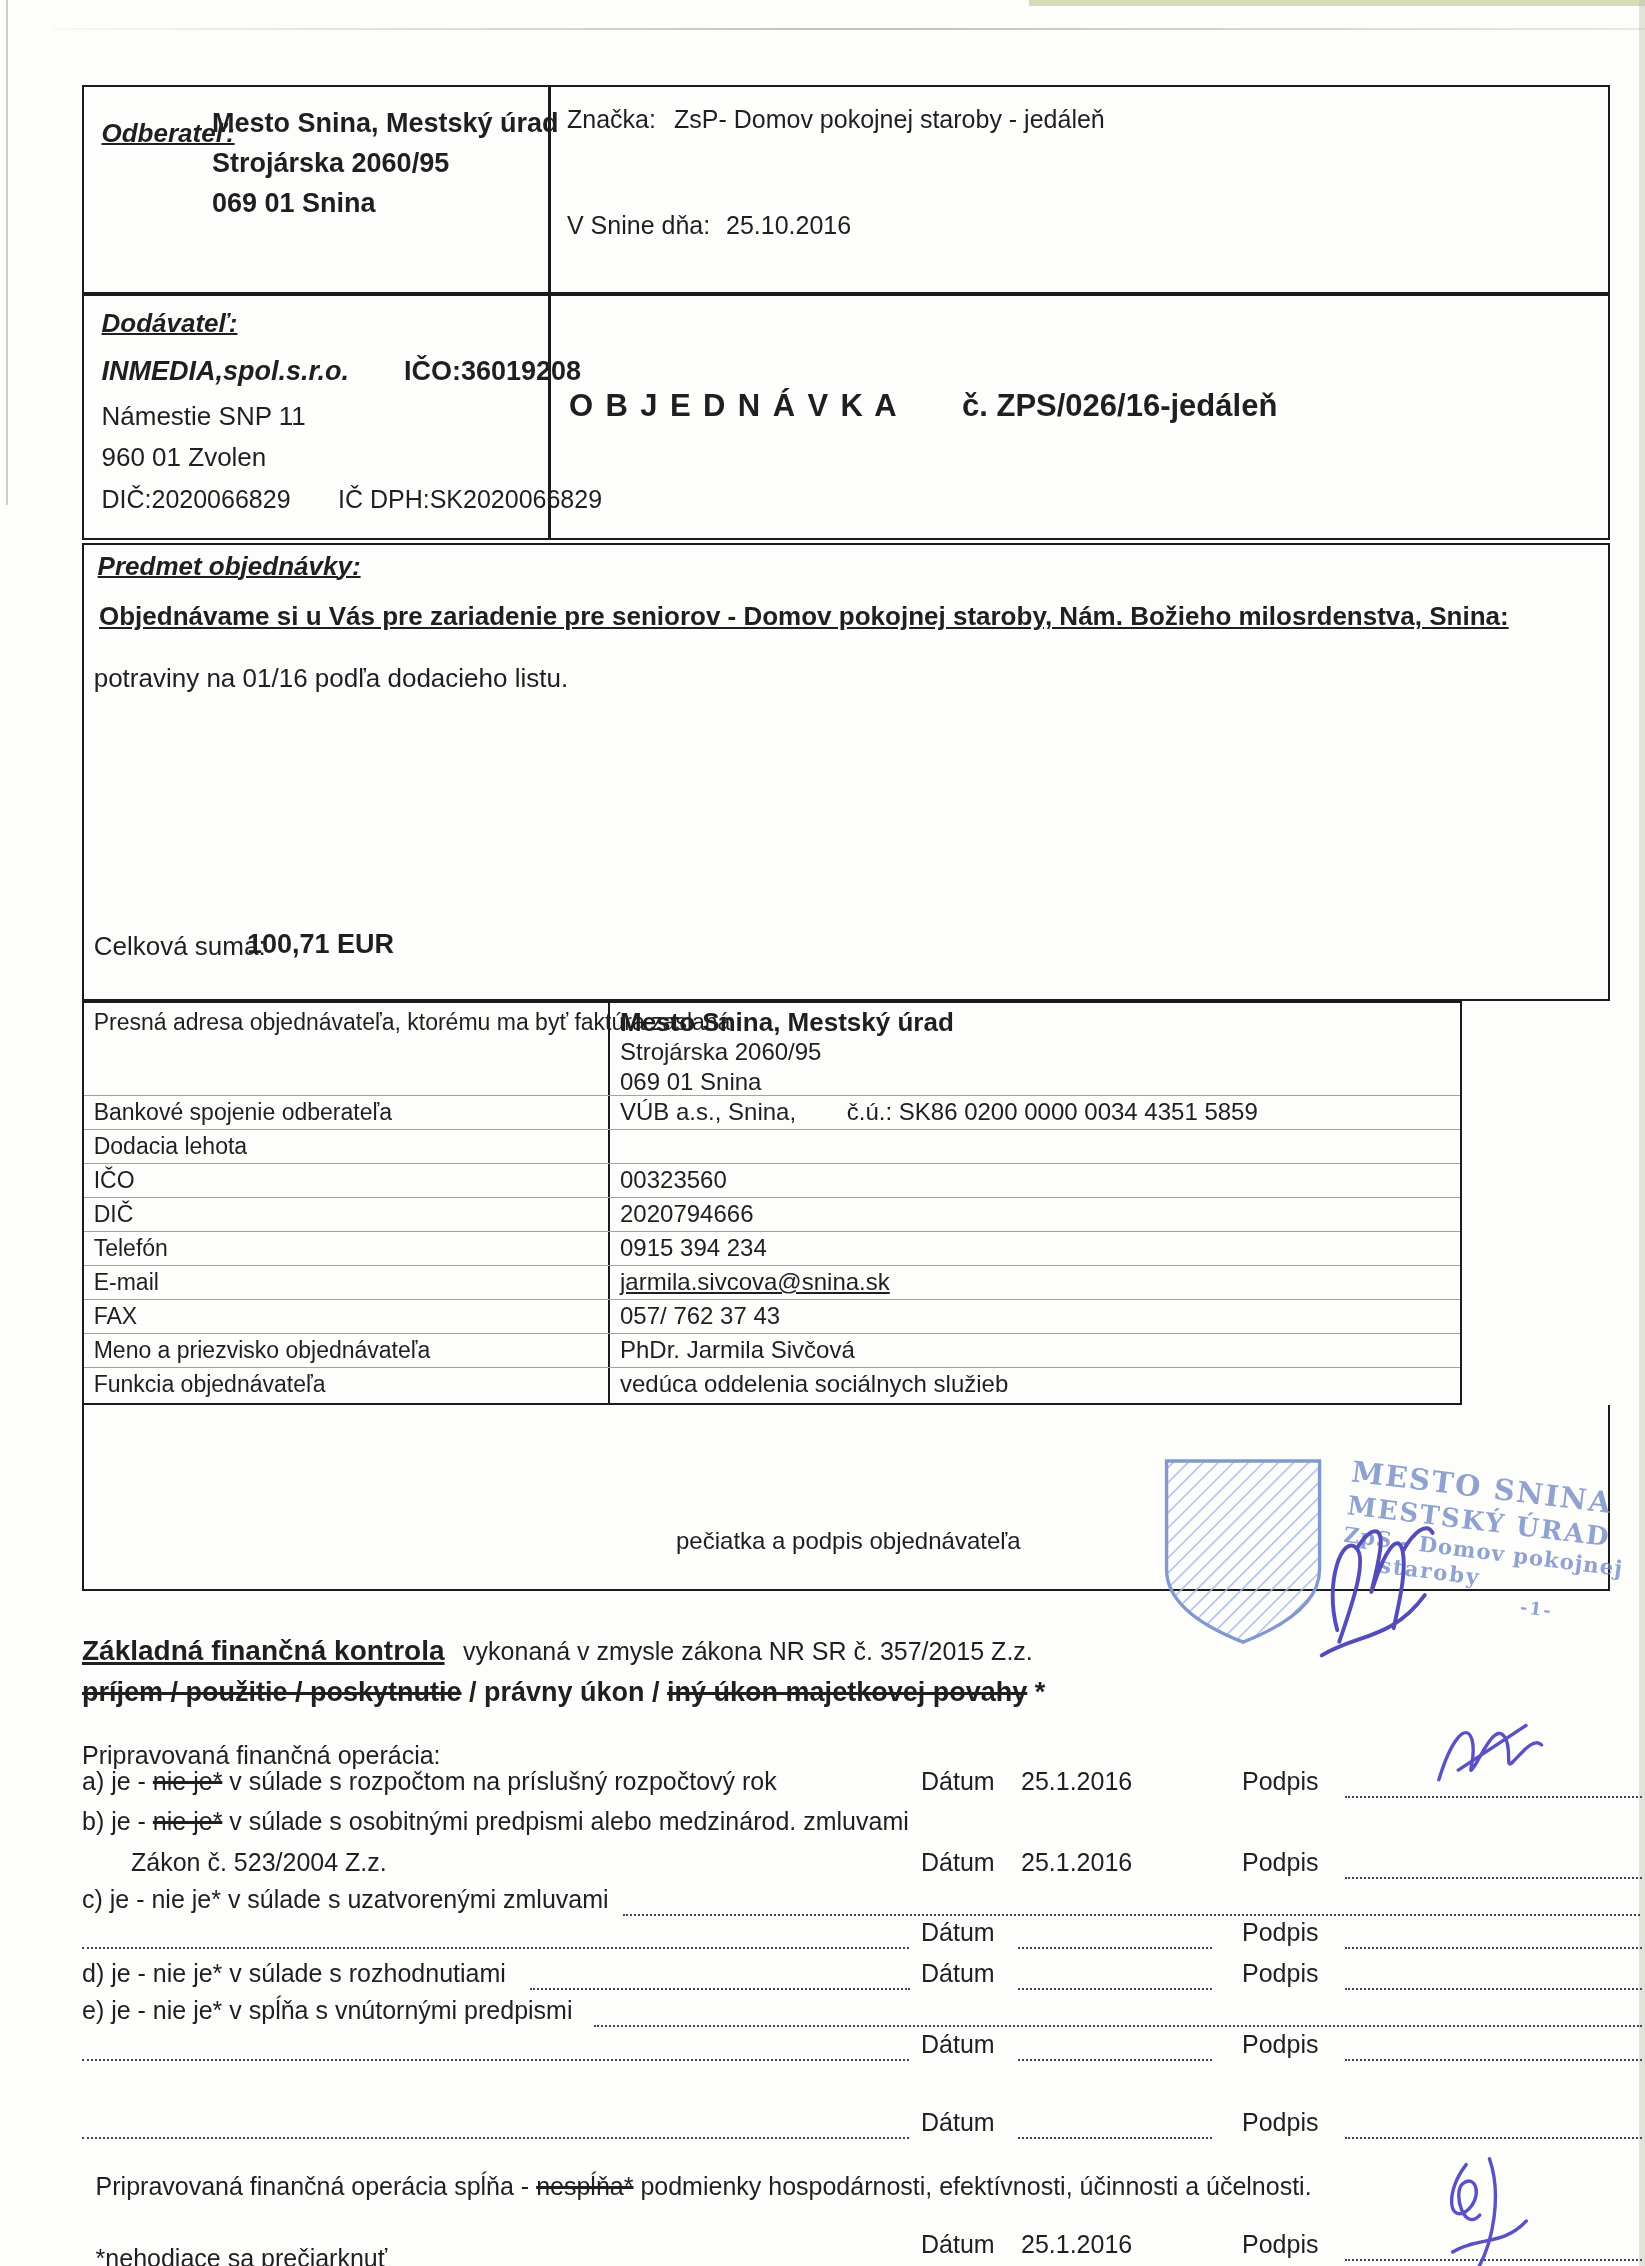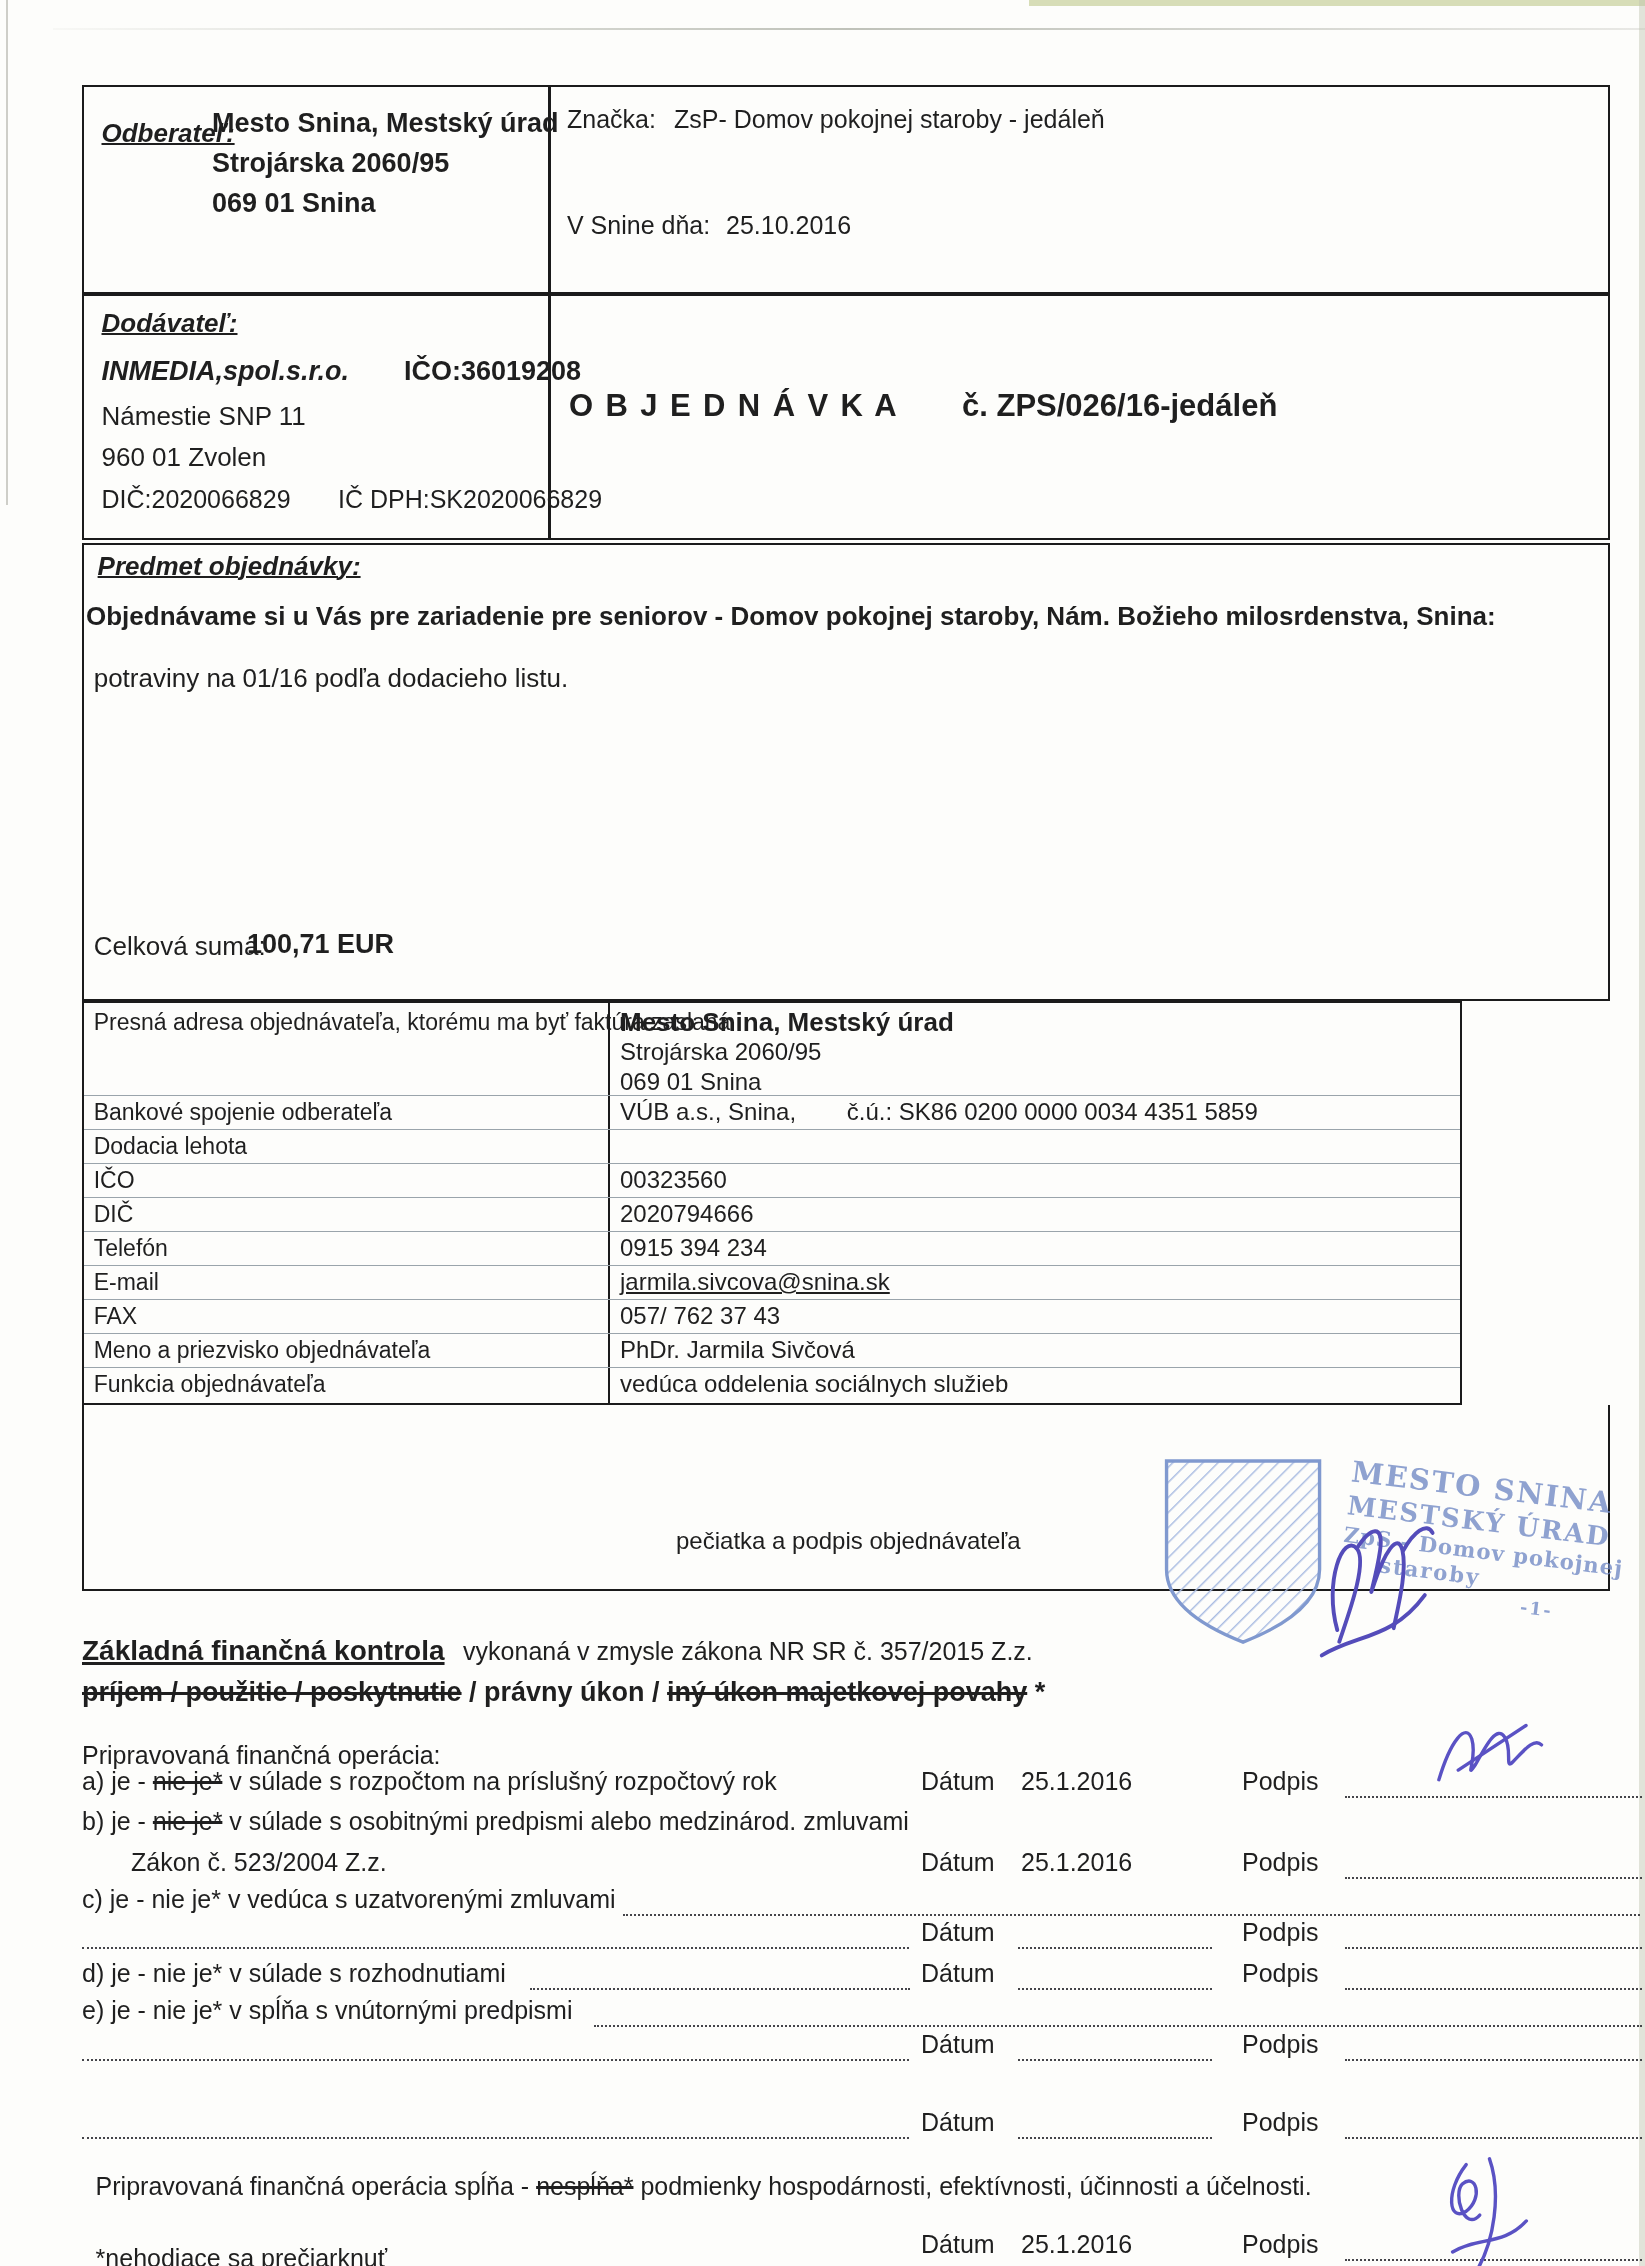--- a/index.html
+++ b/index.html
@@ -74,21 +74,21 @@
     <span class="abs" style="left:17.5px;top:105px;font-size:26px;">Námestie SNP 11</span>
     <span class="abs" style="left:17.5px;top:146px;font-size:26px;">960 01 Zvolen</span>
     <span class="abs" style="left:17.5px;top:189px;font-size:25px;">DIČ:2020066829</span>
     <span class="abs" style="left:254px;top:189px;font-size:25px;">IČ DPH:SK2020066829</span>
     <span class="abs b" style="left:485px;top:92px;font-size:31px;letter-spacing:1.9px;">O B J E D N Á V K A</span>
     <span class="abs b" style="left:878px;top:92px;font-size:31px;">č. ZPS/026/16-jedáleň</span>
   </div>
 
   <div class="box" style="left:82px;top:543px;width:1528px;height:458px;">
     <span class="abs hdr-label" style="left:13.6px;top:5.8px;">Predmet objednávky:</span>
-    <span class="abs b" style="left:2px;top:56px;font-size:26px;">Objednávame si u Vás pre zariadenie pre seniorov - Domov pokojnej staroby, Nám. Božieho milosrdenstva, Snina:</span>
+    <span class="abs b" style="left:15px;top:56px;font-size:26px;text-decoration:underline;">Objednávame si u Vás pre zariadenie pre seniorov - Domov pokojnej staroby, Nám. Božieho milosrdenstva, Snina:</span>
     <span class="abs" style="left:9.7px;top:118px;font-size:26px;">potraviny na 01/16 podľa dodacieho listu.</span>
     <span class="abs" style="left:9.7px;top:386px;font-size:26px;">Celková suma:</span>
     <span class="abs b" style="left:163px;top:384px;font-size:27px;">100,71 EUR</span>
   </div>
 
   <div class="box" style="left:82px;top:1001px;width:1380px;height:404px;">
     <div class="vdivider" style="left:524px;width:1.9px;"></div>
 
     <div class="d-row" style="height:93px;">
       <span class="d-label" style="top:5.8px;">Presná adresa objednávateľa, ktorému ma byť faktúra zaslaná</span>
@@ -199,21 +199,21 @@
     </div>
     <div class="k-row" style="top:227px;">
       <span class="k-text" style="left:49px;">Zákon č. 523/2004 Z.z.</span>
       <span class="k-datum">Dátum</span>
       <span class="k-date">25.1.2016</span>
       <span class="k-podpis">Podpis</span>
       <span class="k-podpisdots"></span>
     </div>
 
     <div class="k-row" style="top:264px;">
-      <span class="k-text">c) je - nie je* v vedúca s uzatvorenými zmluvami</span>
+      <span class="k-text">c) je - nie je* v súlade s uzatvorenými zmluvami</span>
       <span class="dots" style="left:541px;width:1017px;"></span>
     </div>
     <div class="k-row" style="top:297px;">
       <span class="k-leftdots"></span>
       <span class="k-datum">Dátum</span>
       <span class="k-datedots"></span>
       <span class="k-podpis">Podpis</span>
       <span class="k-podpisdots"></span>
     </div>
 

